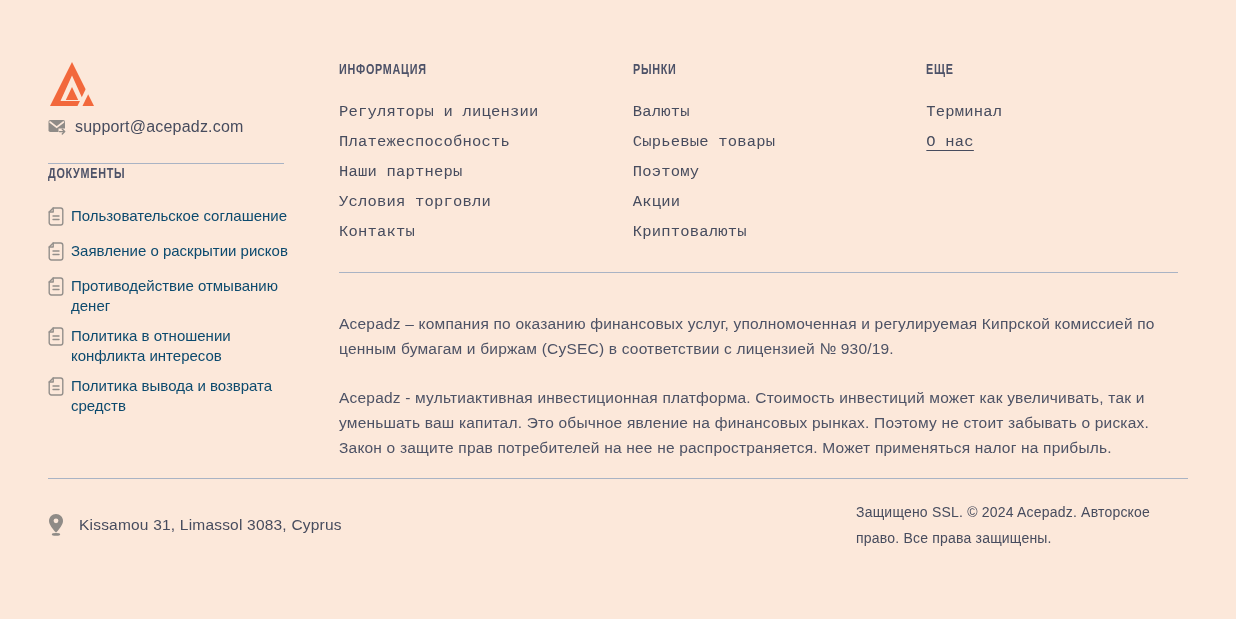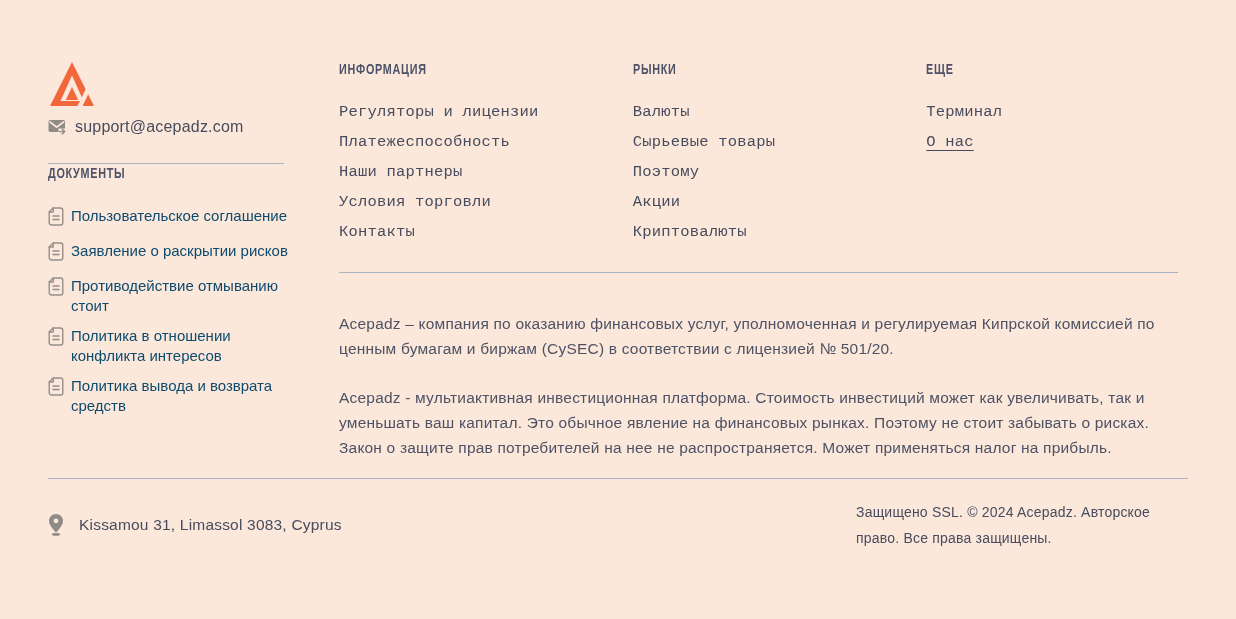--- a/index.html
+++ b/index.html
@@ -124,21 +124,21 @@
         </a>
         <a class="doc-item">
           <span class="doc-ic">
             <svg width="16" height="19" viewBox="0 0 16 19" fill="none" stroke="#938f8b" stroke-width="1.4" stroke-linejoin="round" stroke-linecap="round">
               <path d="M5.2 1 H12.6 A2.2 2.2 0 0 1 14.8 3.2 V15.8 A2.2 2.2 0 0 1 12.6 18 H3.4 A2.2 2.2 0 0 1 1.2 15.8 V5 Z"></path>
               <path d="M5.2 1 V5 H1.2"></path>
               <path d="M5 9 H11"></path>
                 <path d="M5 12.5 H11"></path>
             </svg>
           </span>
-          <span class="doc-label">Противодействие отмыванию стоит</span>
+          <span class="doc-label">Противодействие отмыванию денег</span>
         </a>
         <a class="doc-item">
           <span class="doc-ic">
             <svg width="16" height="19" viewBox="0 0 16 19" fill="none" stroke="#938f8b" stroke-width="1.4" stroke-linejoin="round" stroke-linecap="round">
               <path d="M5.2 1 H12.6 A2.2 2.2 0 0 1 14.8 3.2 V15.8 A2.2 2.2 0 0 1 12.6 18 H3.4 A2.2 2.2 0 0 1 1.2 15.8 V5 Z"></path>
               <path d="M5.2 1 V5 H1.2"></path>
               <path d="M5 9 H11"></path>
                 <path d="M5 12.5 H11"></path>
             </svg>
           </span>
@@ -193,21 +193,21 @@
           </div>
           <ul>
             <li><a class="nav-link">Терминал</a></li>
             <li><a class="nav-link active">О нас</a></li>
           </ul>
         </div>
       </div>
 
       <div class="hr section-hr"></div>
 
-      <p class="legal-p">Acepadz – компания по оказанию финансовых услуг, уполномоченная и регулируемая Кипрской комиссией по ценным бумагам и биржам (CySEC) в соответствии с лицензией № 501/20.</p>
+      <p class="legal-p">Acepadz – компания по оказанию финансовых услуг, уполномоченная и регулируемая Кипрской комиссией по ценным бумагам и биржам (CySEC) в соответствии с лицензией № 930/19.</p>
       <p class="legal-p">Acepadz - мультиактивная инвестиционная платформа. Стоимость инвестиций может как увеличивать, так и уменьшать ваш капитал. Это обычное явление на финансовых рынках. Поэтому не стоит забывать о рисках. Закон о защите прав потребителей на нее не распространяется. Может применяться налог на прибыль.</p>
     </div>
   </div>
 
   <div class="hr bottom-hr"></div>
 
   <div class="bottom-bar">
     <div class="address">
       <span style="display:inline-flex;">
         <svg width="16" height="22" viewBox="0 0 16 22">

